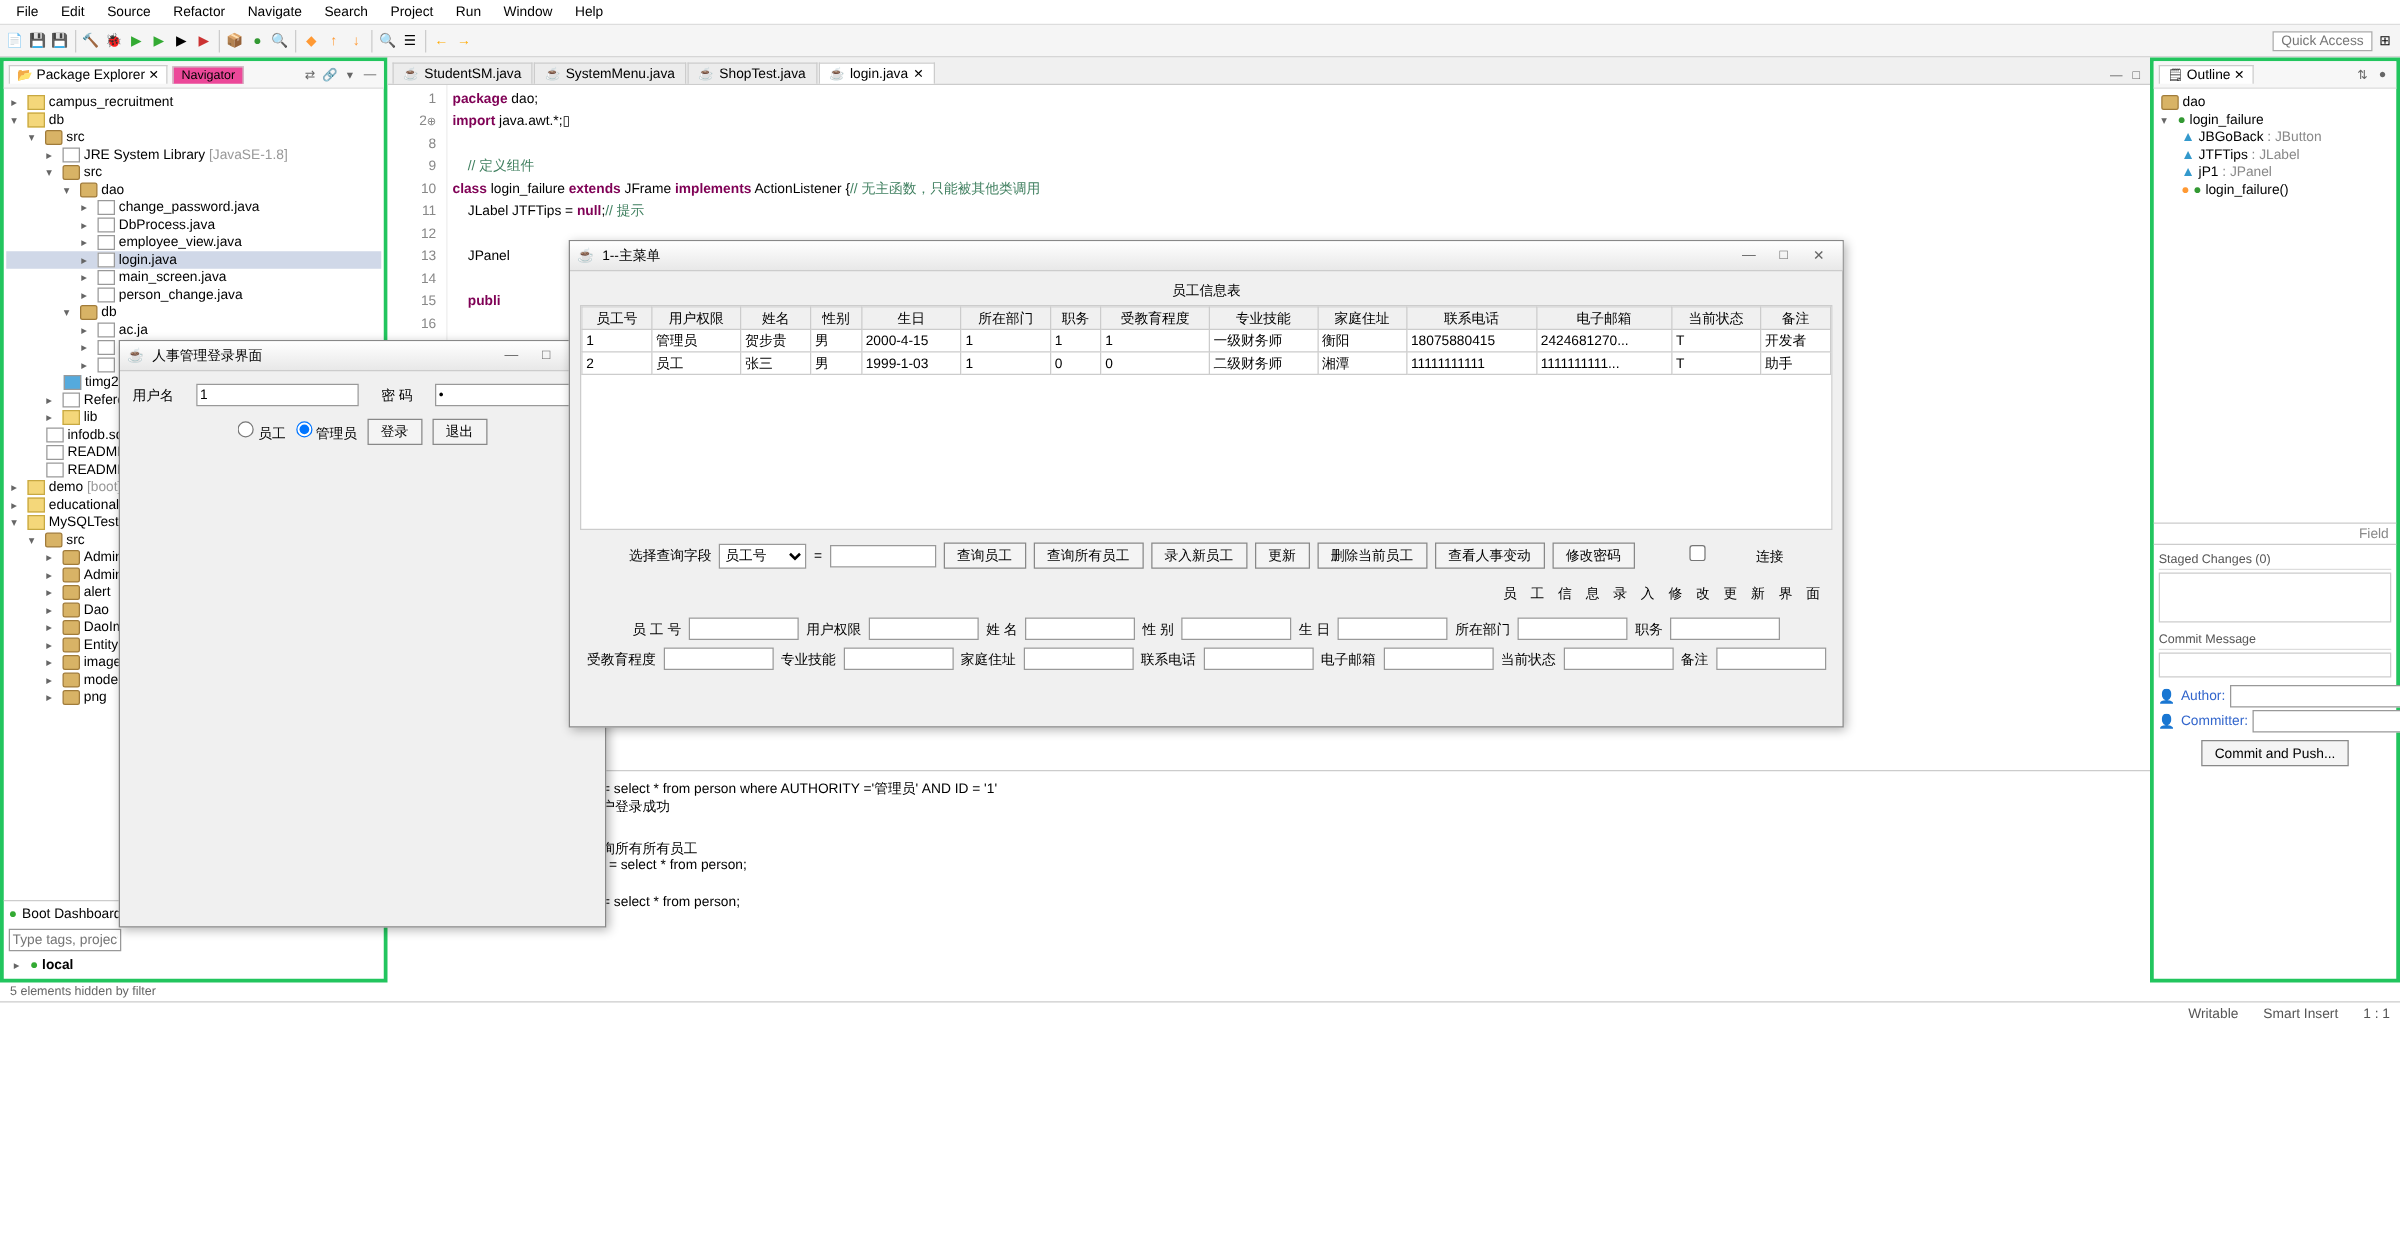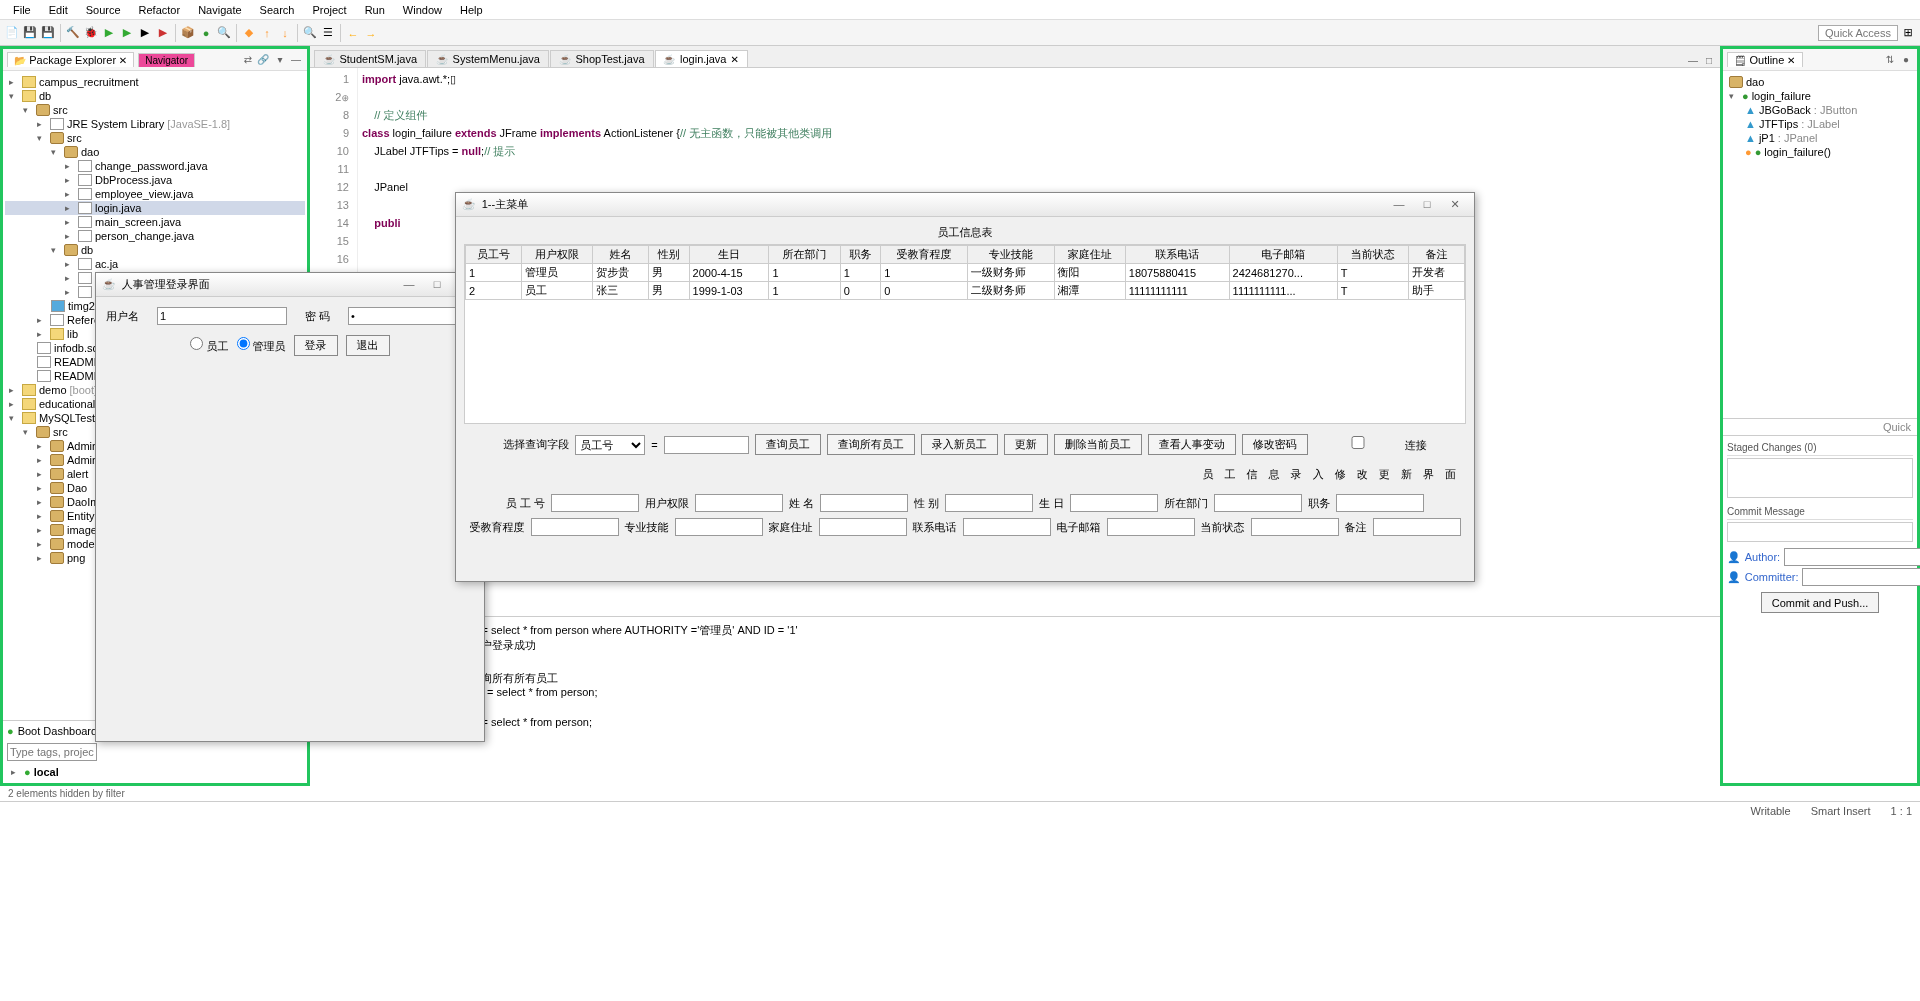--- a/index.html
+++ b/index.html
@@ -321,20 +321,21 @@
           <div>9</div>
           <div>10</div>
           <div>11</div>
           <div>12</div>
           <div>13</div>
           <div>14</div>
           <div>15</div>
           <div>16</div>
       </div>
       <div class="code-body">
+        <div><span class="kw">package</span> dao;</div>
         <div><span class="kw">import</span> java.awt.*;▯</div>
         <div></div>
         <div><span class="cm">    // 定义组件</span></div>
         <div><span class="kw">class</span><span> login_failure </span><span class="kw">extends</span><span> JFrame </span><span class="kw">implements</span><span> ActionListener {</span><span class="cm">// 无主函数，只能被其他类调用</span></div>
         <div><span>    JLabel JTFTips = </span><span class="kw">null</span><span>;</span><span class="cm">// 提示</span></div>
         <div></div>
         <div>    JPanel</div>
         <div></div>
         <div><span class="kw">    publi</span></div>
       </div>
@@ -382,42 +383,42 @@
           <span style="color:#39c">▲</span>
           <span>jP1</span>
           <span style="color:#888">: JPanel</span>
         </div>
       <div class="tree-item" style="padding-left:20px">
           <span style="color:#f93">●</span>
           <span style="color:#393">●</span>
           <span>login_failure()</span>
         </div>
     </div>
-    <div style="border-top:1px solid #ccc;padding:2px 6px;color:#888;text-align:right">Quick</div>
+    <div style="border-top:1px solid #ccc;padding:2px 6px;color:#888;text-align:right">Field</div>
     <div class="git-panel" style="flex:1">
       <div class="section-label">Staged Changes (0)</div>
       <div style="height:40px;border:1px solid #ccc;background:#fff;margin-bottom:6px"></div>
       <div class="section-label">Commit Message</div>
       <div style="height:20px;border:1px solid #ccc;background:#fff;margin-bottom:6px"></div>
       <div style="display:flex;align-items:center;gap:4px;margin:2px 0">
           <span>👤</span>
           <span style="color:#36c">Author:</span>
           <input type="text" style="flex: 1 1 0%;">
         </div>
       <div style="display:flex;align-items:center;gap:4px;margin:2px 0">
           <span>👤</span>
           <span style="color:#36c">Committer:</span>
           <input type="text" style="flex: 1 1 0%;">
         </div>
       <div style="text-align:center;margin-top:6px"><button class="swing">Commit and Push...</button></div>
     </div>
   </div>
 </div>
 
-<div style="padding:2px 8px;color:#666;font-size:10px">2 elements hidden by filter</div>
+<div style="padding:2px 8px;color:#666;font-size:10px">5 elements hidden by filter</div>
 
 <div class="statusbar">
   <div class="r">
     <span>Writable</span>
     <span>Smart Insert</span>
     <span>1 : 1</span>
   </div>
 </div>
 
 <div class="dialog" style="left:95px;top:272px;width:390px;height:470px">

